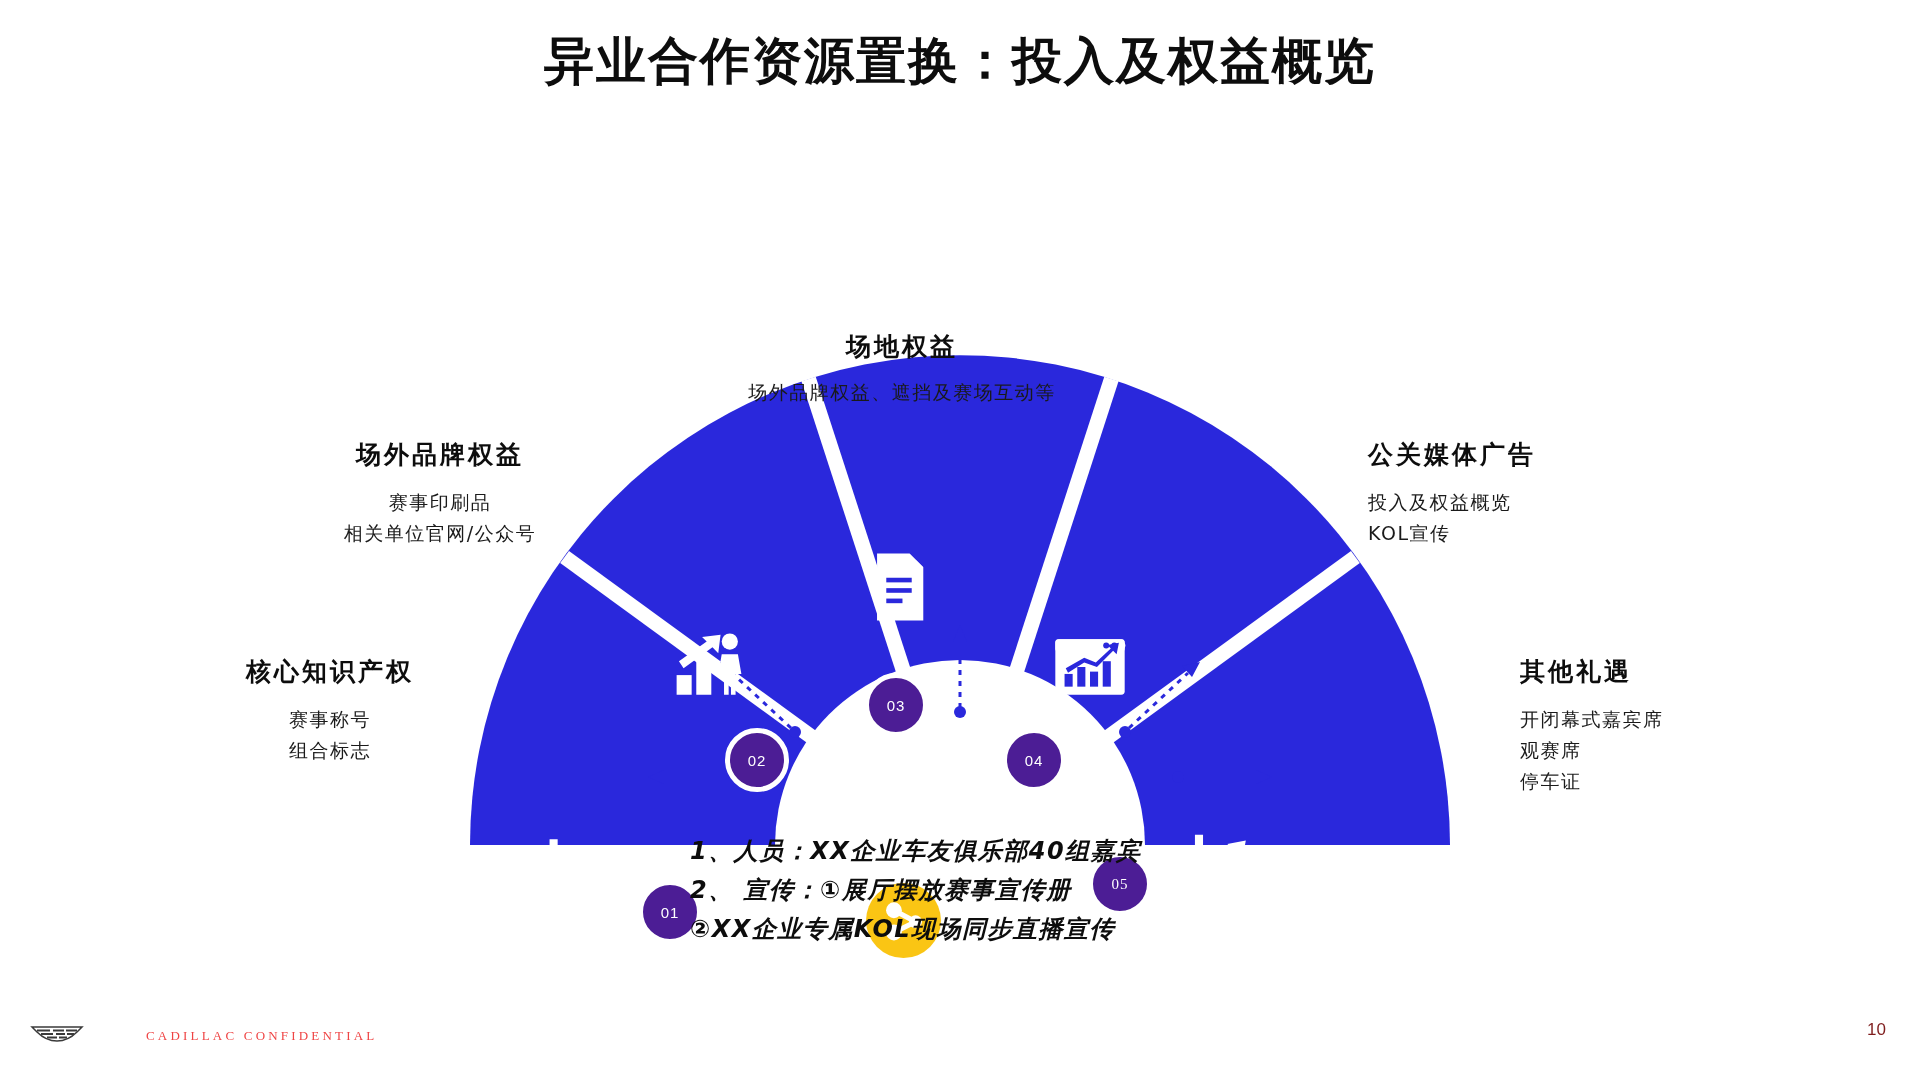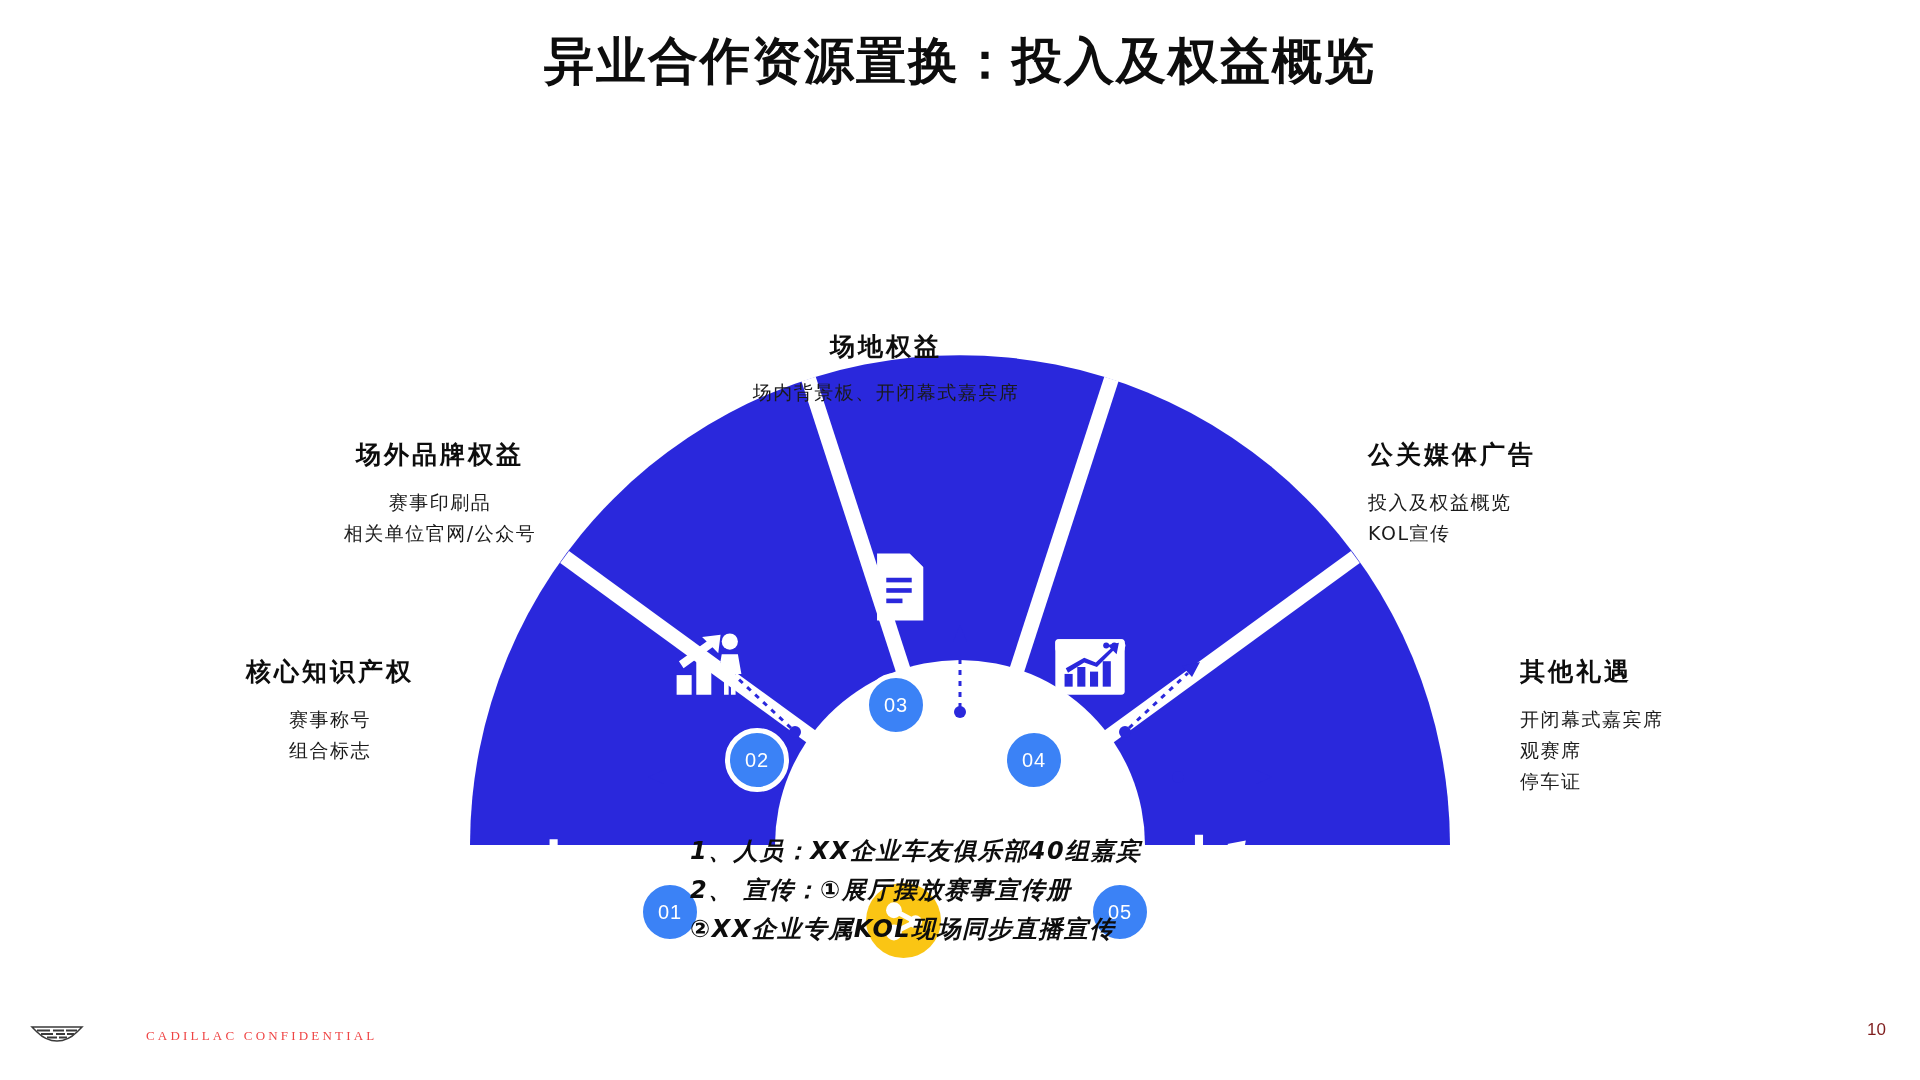--- a/index.html
+++ b/index.html
@@ -36,35 +36,35 @@
     left:470px; top:205px;
     width:980px; height:490px;
   }
   .wheel svg{display:block;width:980px;height:490px;overflow:visible;}
 
   
   .num-bubble{
     position:absolute;
     width:64px;height:64px;
     border-radius:50%;
-    background:#3b82f6;
+    background:#4c1d95;
     border:5px solid #ffffff;
     box-sizing:border-box;
     color:#ffffff;
-    font-size:20px;
+    font-size:15px;
     font-weight:400;
     display:flex;align-items:center;justify-content:center;
     letter-spacing:1px;
     font-family:"Liberation Sans",sans-serif;
   }
   #bubble-01{left:638px;top:730px;}
   #bubble-02{left:725px;top:578px;}
   #bubble-03{left:864px;top:523px;}
   #bubble-04{left:1002px;top:578px;}
-  #bubble-05{left:1088px;top:730px;}
+  #bubble-05{left:1088px;top:702px;font-family:Liberation Serif, serif;}
 
   
   .seg-icon{position:absolute;width:74px;height:74px;}
   .seg-icon svg{width:100%;height:100%;display:block;}
   #icon-01{left:538px;top:680px;}
   #icon-02{left:672px;top:480px;}
   #icon-03{left:862px;top:400px;}
   #icon-04{left:1053px;top:480px;}
   #icon-05{left:1188px;top:680px;}
 
@@ -94,21 +94,21 @@
     font-size:19px;
     color:#1a1a1a;
     line-height:1.62;
     letter-spacing:1.5px;
     white-space:nowrap;
     font-family:"DejaVu Sans","Liberation Sans",sans-serif;
   }
   .callout.center{text-align:center;}
   .callout.left-al{text-align:left;}
 
-  #callout-venue{left:676px;top:180px;width:420px;text-align:center;}
+  #callout-venue{left:692px;top:180px;width:420px;text-align:center;}
   #callout-venue .head{margin-bottom:14px;}
 
   #callout-offsite{left:230px;top:288px;width:420px;}
   #callout-pr{left:1368px;top:288px;width:420px;}
   #callout-ip{left:150px;top:505px;width:360px;}
   #callout-other{left:1520px;top:505px;width:380px;}
 
   
   .notes{
     position:absolute;
@@ -284,21 +284,21 @@
           <circle cx="18" cy="48" r="11" fill="#ffffff"></circle>
           <circle cx="48" cy="33" r="9" fill="#ffffff"></circle>
           <path d="M18 17 L48 33 L18 48 Z" fill="#ffffff" opacity="0.0"></path>
           <path d="M18 17 L48 33 L18 48" stroke="#ffffff" stroke-width="7" fill="none" stroke-linejoin="round"></path>
         </svg>
       </span>
     </div>
 
     <div class="callout center" id="callout-venue">
       <div class="head">场地权益</div>
-      <div class="line">场内背景板、开闭幕式嘉宾席</div>
+      <div class="line">场外品牌权益、遮挡及赛场互动等</div>
     </div>
 
     <div class="callout center" id="callout-offsite">
       <div class="head">场外品牌权益</div>
       <div class="line">赛事印刷品</div>
       <div class="line">相关单位官网/公众号</div>
     </div>
 
     <div class="callout left-al" id="callout-pr">
       <div class="head">公关媒体广告</div>

